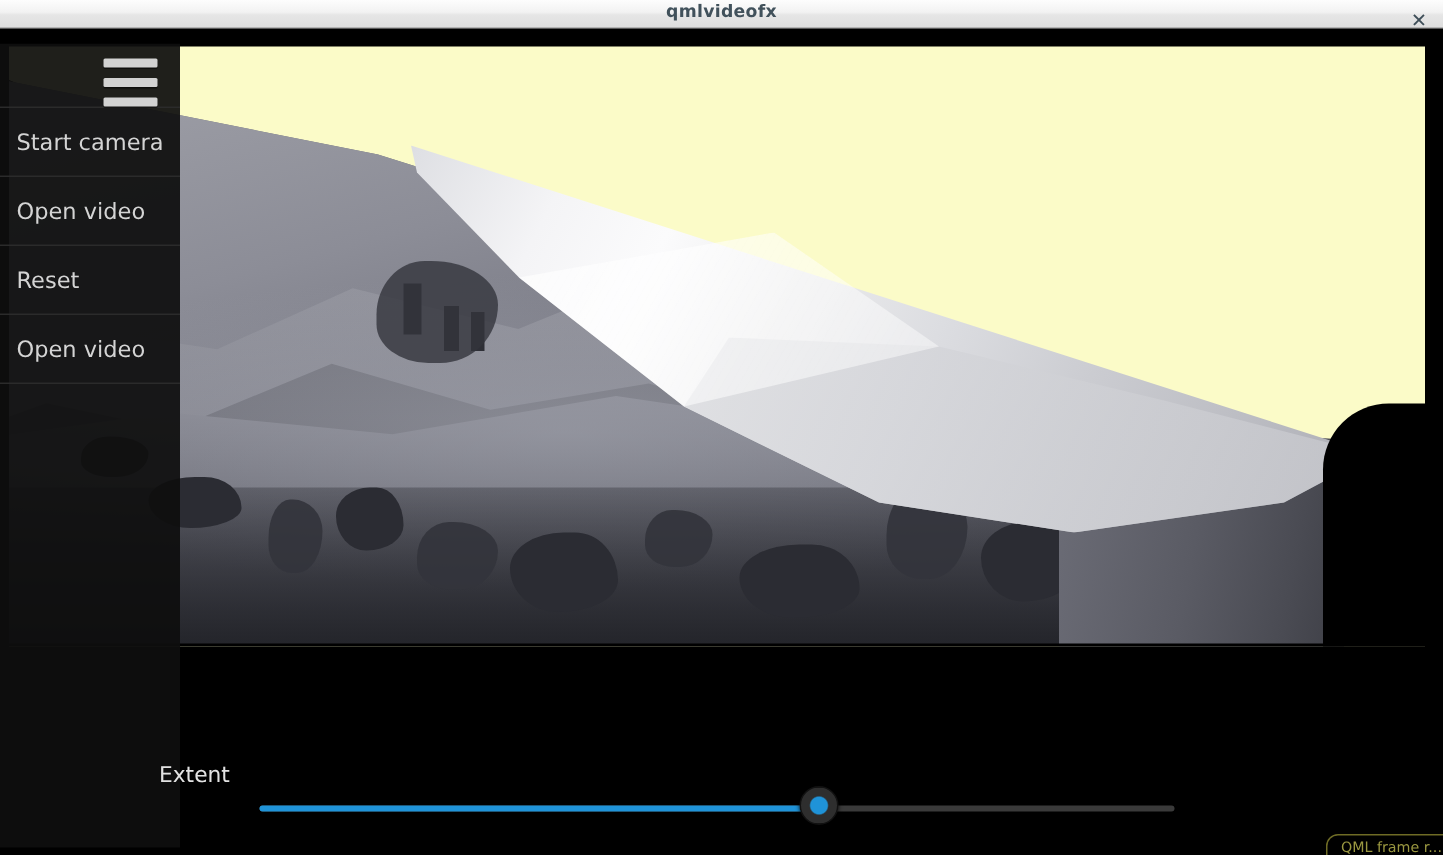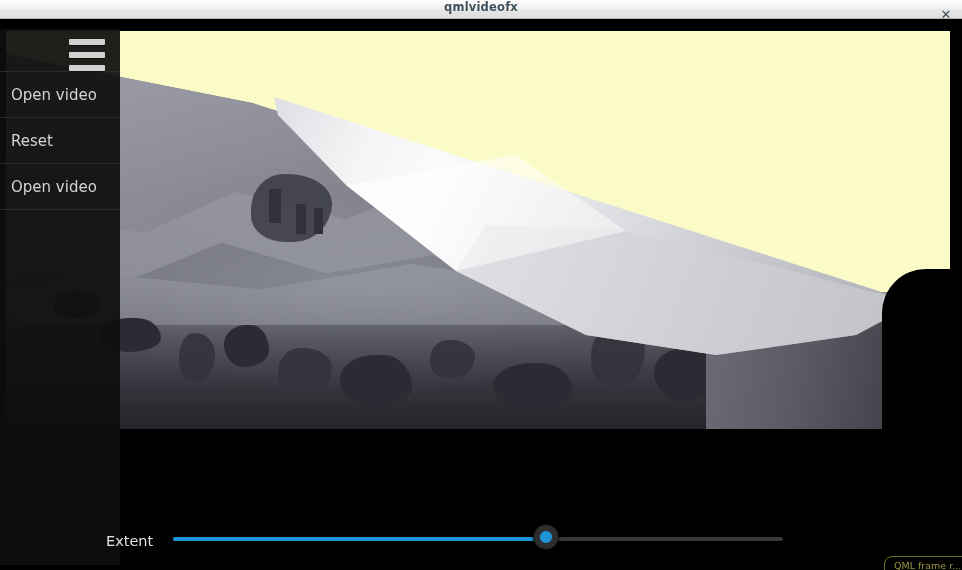--- a/index.html
+++ b/index.html
@@ -169,21 +169,21 @@
     padding-left:11px;
     border-bottom:1px solid #2b2b2b;
     color:#d4d4d4; font-size:15px; white-space:nowrap;
     cursor:pointer;
   }
 
   
   #controls { position:absolute; left:0; top:404px; width:962px; height:137px; background:#000; }
 
   #extent-label {
-    position:absolute; left:106px; top:504px; font-size:14.5px;
+    position:absolute; left:106px; top:480px; font-size:14.5px;
     color:#e2e2e2; z-index:36;
   }
   #slider {
     position:absolute; left:173px; top:505px; width:610px; height:10px;
     z-index:20; cursor:pointer;
   }
   #slider-track {
     position:absolute; left:0; top:3px; width:610px; height:4px;
     background:#3a3a3a; border-radius:2px;
   }
@@ -270,20 +270,23 @@
         <div id="curl-highlight"></div>
 
         <div id="shadow-right"></div>
         <div id="shadow-bottom"></div>
       </div>
     </div>
 
     <div id="sidebar">
       <div id="sidebar-spacer"></div>
       <div class="menu-item">
+        <span>Start camera</span>
+      </div>
+      <div class="menu-item">
         <span>Open video</span>
       </div>
       <div class="menu-item">
         <span>Reset</span>
       </div>
       <div class="menu-item">
         <span>Open video</span>
       </div>
     </div>
 

